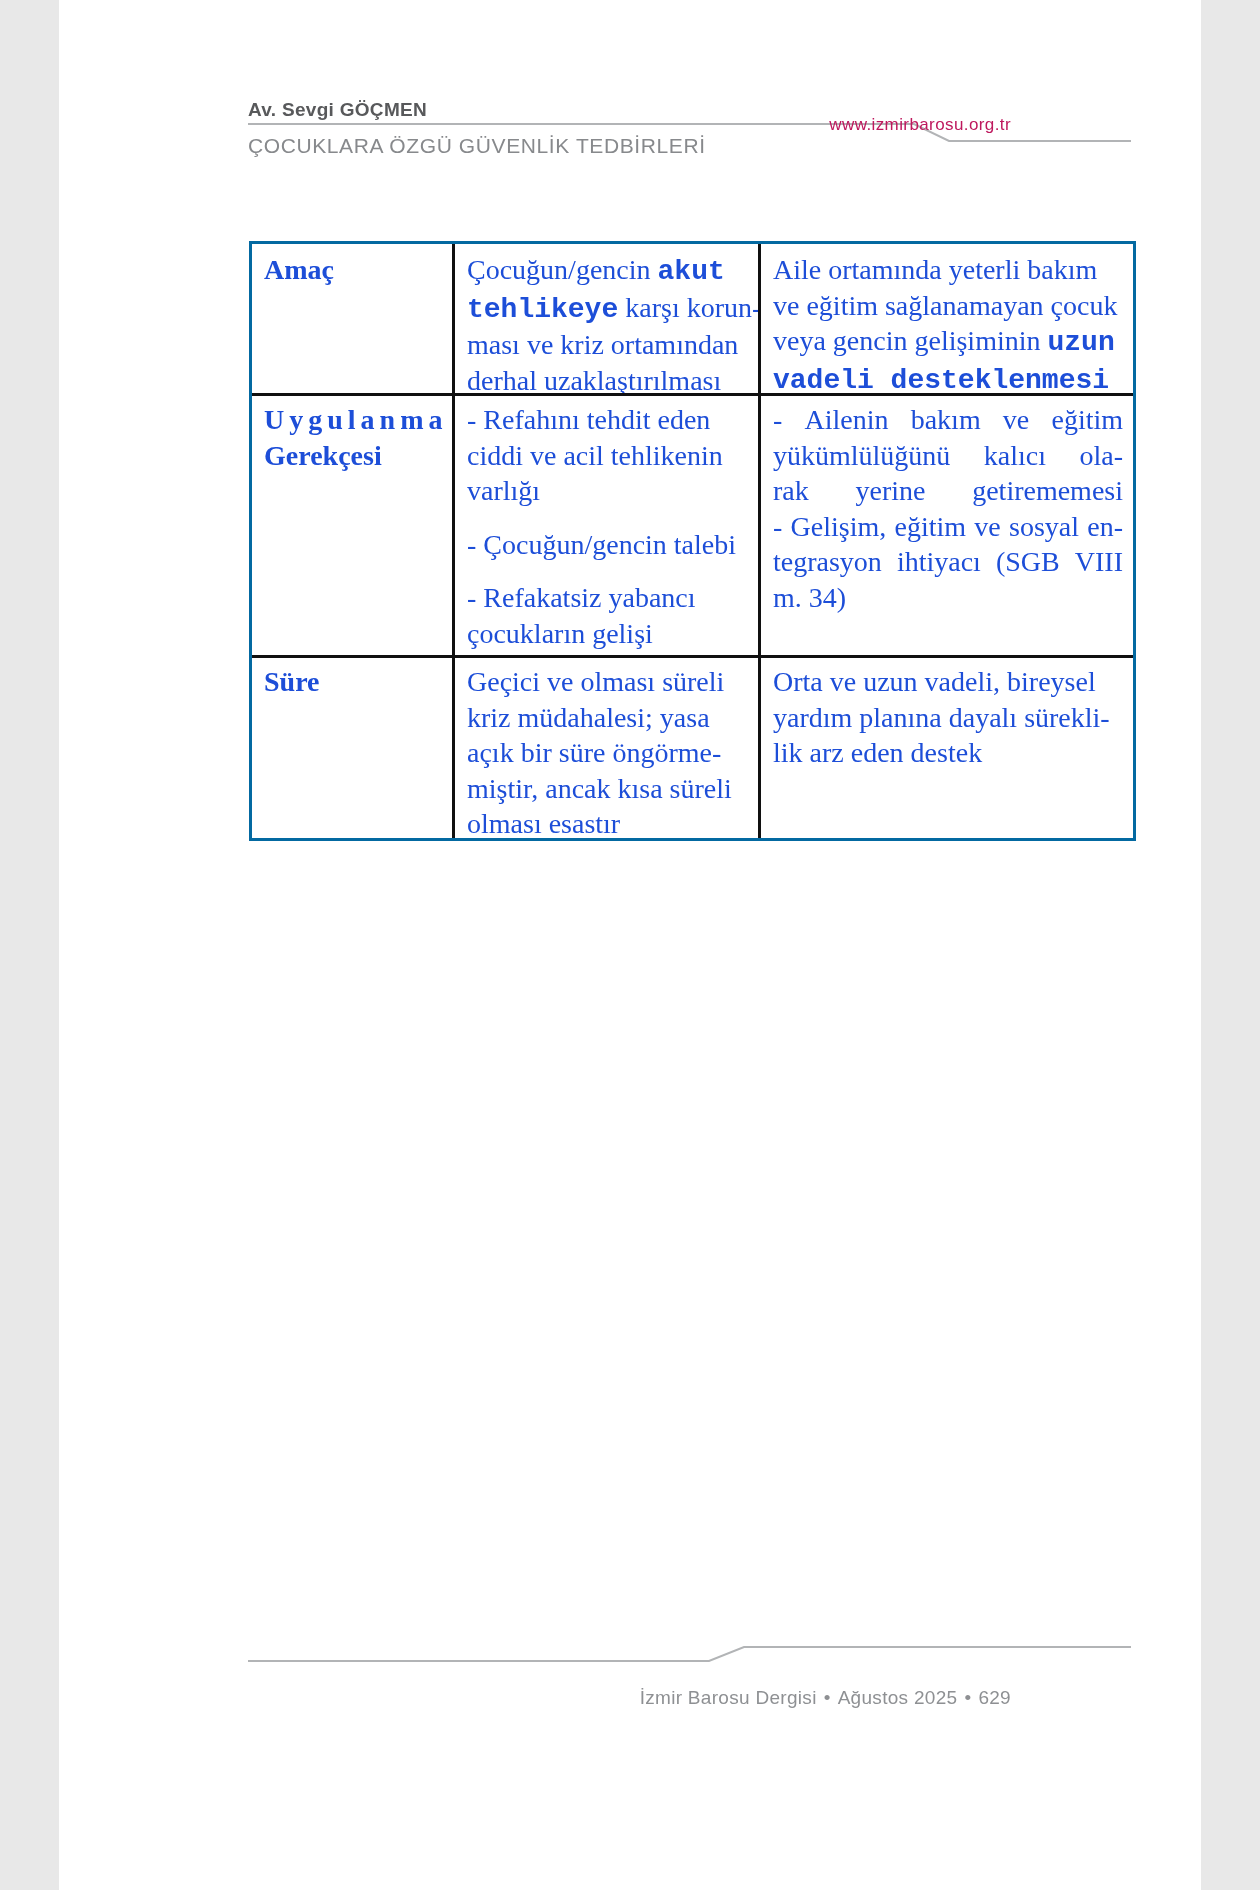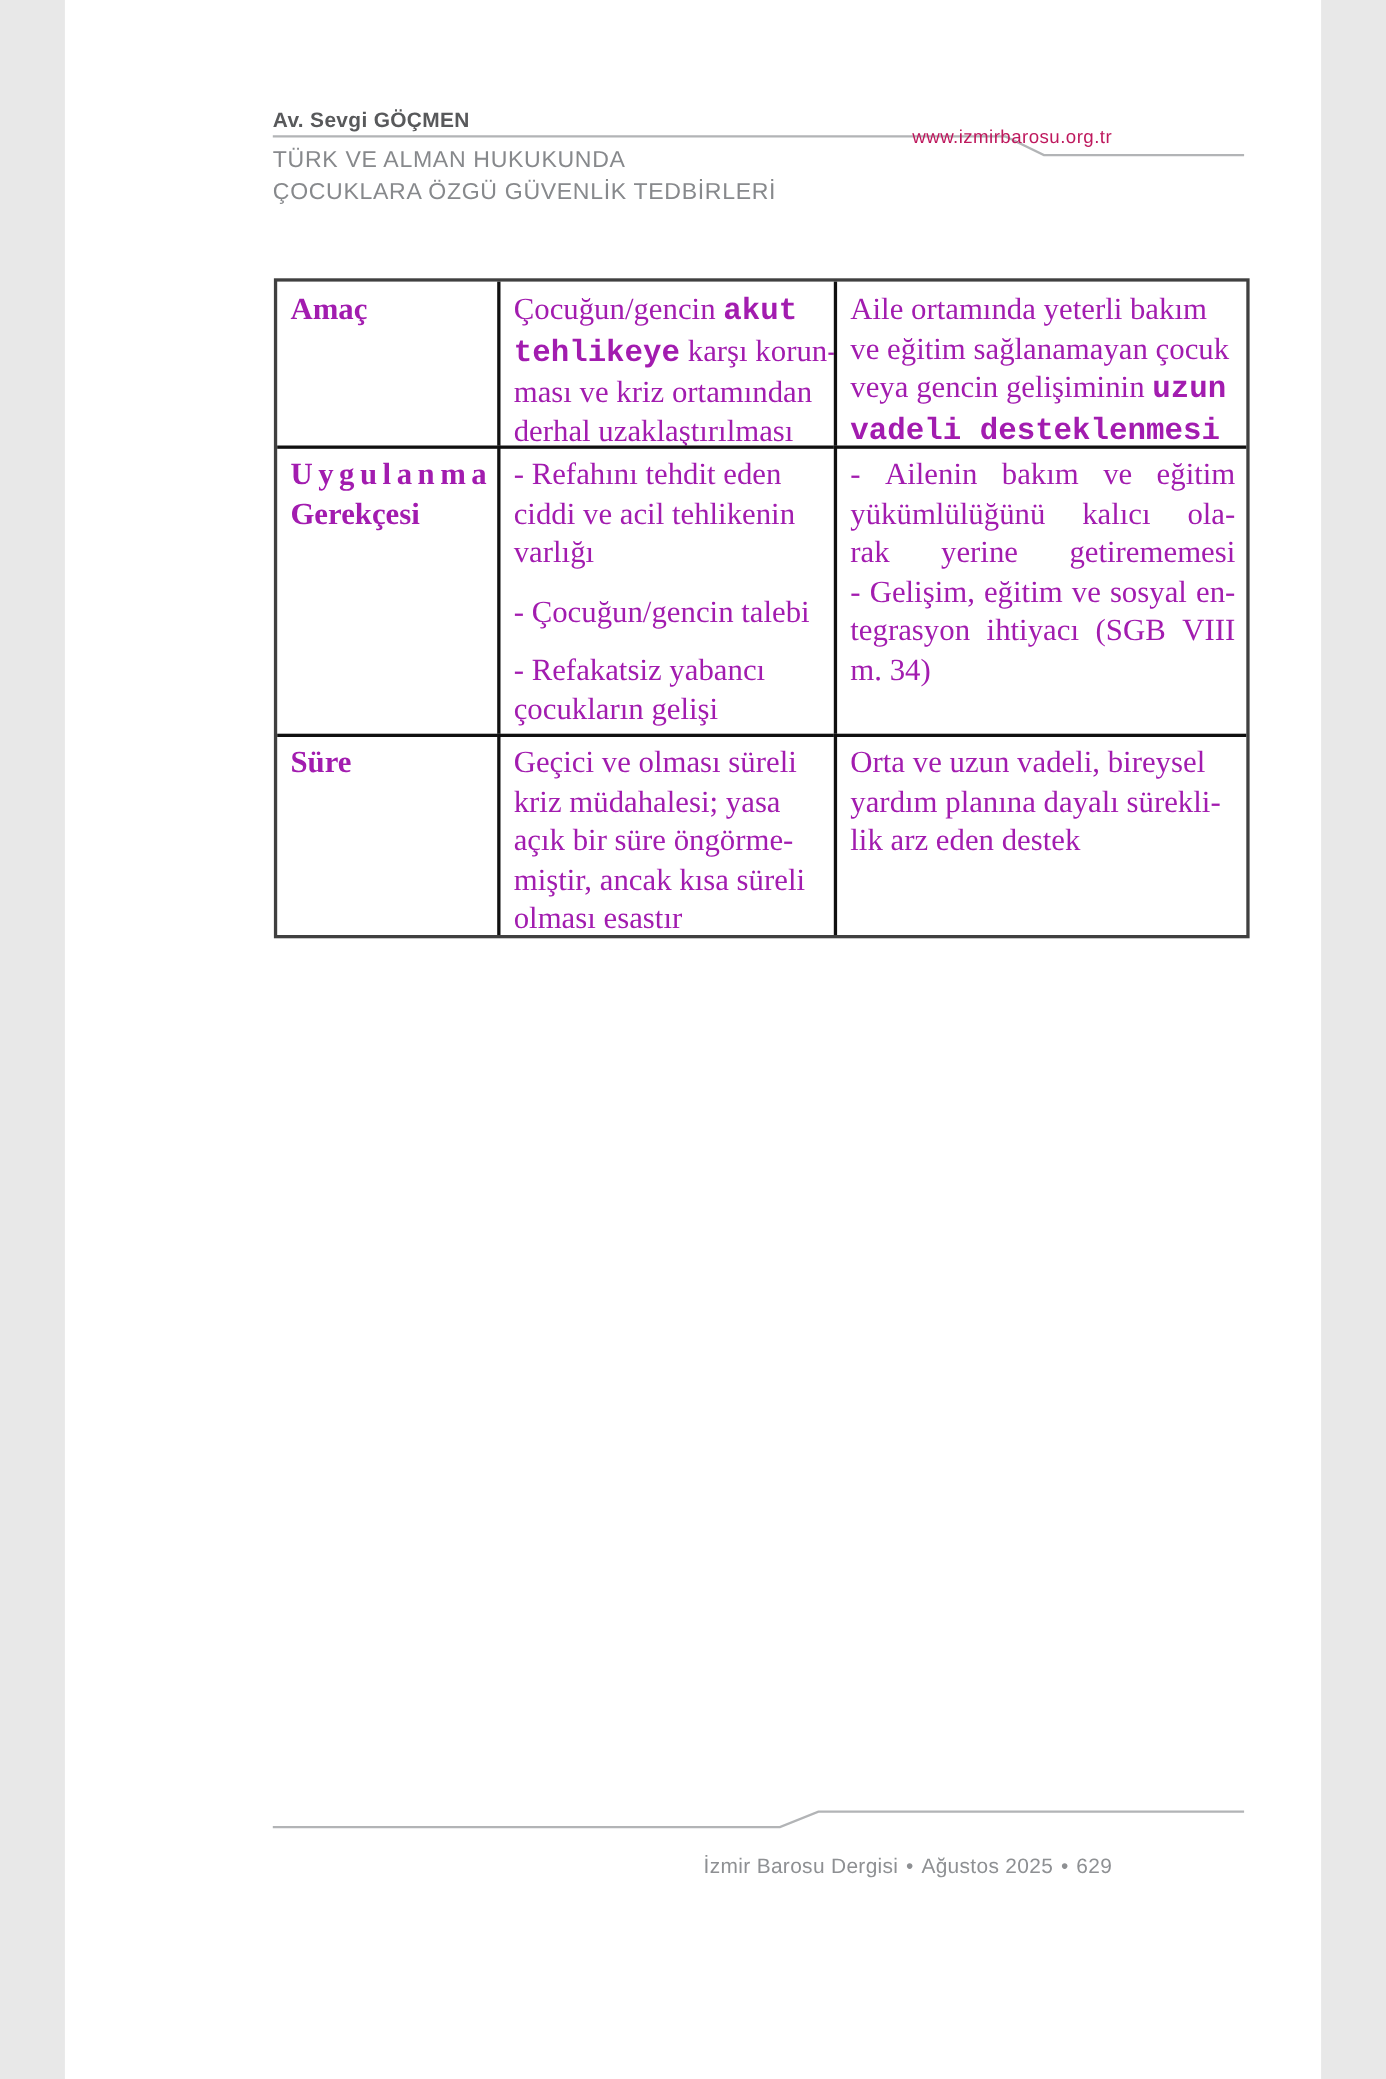--- a/index.html
+++ b/index.html
@@ -18,28 +18,28 @@
   .website {
     position:absolute; right:190px; top:115px;
     font-size:17px; color:#be185d; letter-spacing:0.4px;
   }
   .doc-title {
     position:absolute; left:189px; top:131px;
     font-size:21px; line-height:29px; color:#87898c; letter-spacing:0.6px;
   }
 
   .table {
-    position:absolute; left:190px; top:253px;
+    position:absolute; left:190px; top:241px;
     width:887px; height:600px; box-sizing:border-box;
-    border:3px solid #404040;
+    border:3px solid #0369a1;
     display:grid;
     grid-template-columns:200px 306px 375px;
     grid-template-rows:149px 262px 183px;
     font-family:"Liberation Serif", serif;
-    color:#a21caf;
+    color:#1d4ed8;
   }
   .cell {
     box-sizing:border-box; overflow:hidden;
     padding:6px 10px 0 12px;
     font-size:28px; line-height:35.5px;
   }
   .cell.r1 { padding-top:8px; }
   .cell.c2, .cell.c3 { border-left:3px solid #101010; }
   .cell.r2, .cell.r3 { border-top:3px solid #101010; }
   .label-cell { font-weight:bold; }
@@ -63,21 +63,20 @@
   <svg class="rules" width="1260" height="1890">
     <polyline points="189,124 855,124 890,141 1072,141"></polyline>
     <polyline points="189,1661 650,1661 685,1647 1072,1647"></polyline>
   </svg>
 
   <div class="author">Av. Sevgi GÖÇMEN</div>
 
   <div class="website">www.izmirbarosu.org.tr</div>
 
   <div class="doc-title">
-    <div>TÜRK VE ALMAN HUKUKUNDA</div>
     <div>ÇOCUKLARA ÖZGÜ GÜVENLİK TEDBİRLERİ</div>
   </div>
 
   <div class="table" id="tbl">
       <div class="cell r1 c1 label-cell">
         <div class="para">
           <div class="tline">Amaç</div>
         </div>
       </div>
       <div class="cell r1 c2">

